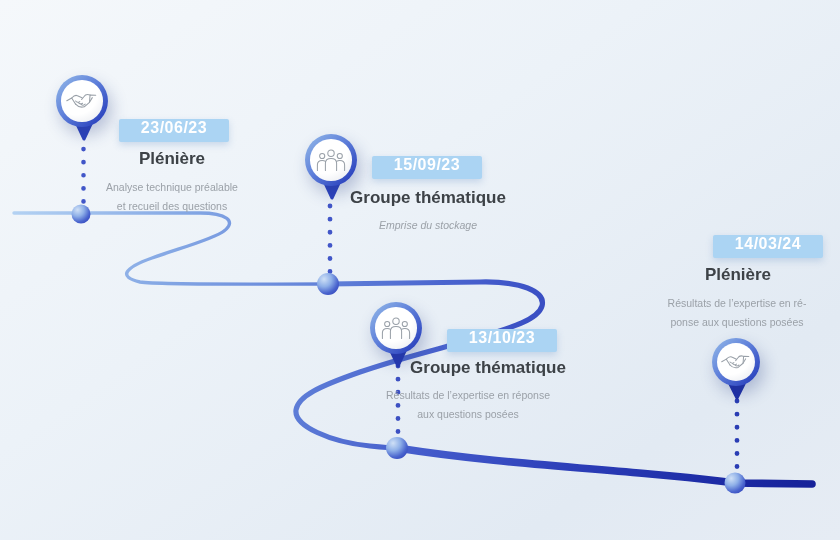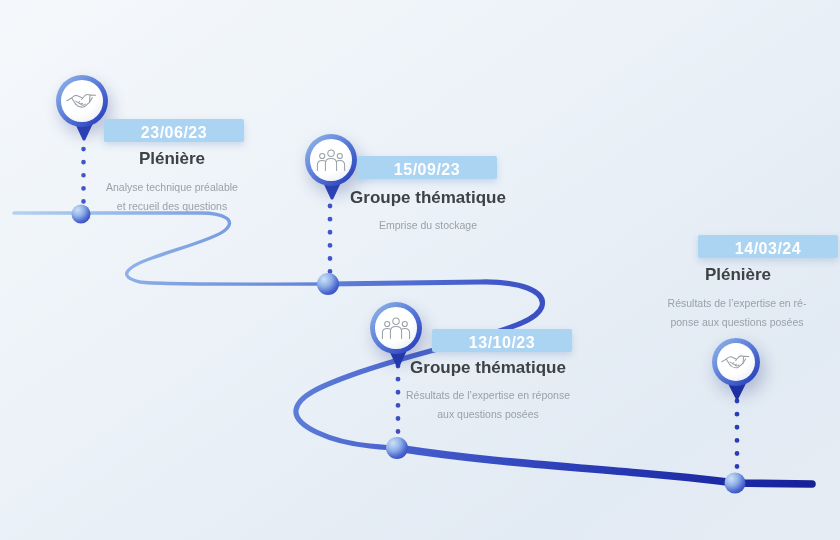--- a/index.html
+++ b/index.html
@@ -25,24 +25,24 @@
   }
   .pin .inner{
     width:80%;height:80%;border-radius:50%;
     background:radial-gradient(circle at 35% 30%,#ffffff 55%,#eef0f4 82%,#e1e4ea 100%);
     display:flex;align-items:center;justify-content:center;
   }
   .pin.d52{width:52px;height:52px;}
   .pin.d48{width:48px;height:48px;}
   
   .badge{
-    position:absolute;width:140px;height:23px;
+    position:absolute;width:110px;height:23px;
     background:#abd4f3;border-radius:2px;
     transform:translateX(-50%);
-    display:flex;align-items:flex-end;justify-content:center;
+    display:flex;align-items:flex-start;justify-content:center;
     box-shadow:0 3px 7px rgba(110,150,200,.30);
   }
   .badge span{color:#ffffff;font-weight:bold;font-size:16px;letter-spacing:.5px;}
   
   .mtitle{
     position:absolute;transform:translateX(-50%);
     font-size:17px;font-weight:bold;color:#3d4247;white-space:nowrap;
   }
   .mdesc{
     position:absolute;transform:translateX(-50%);
@@ -169,27 +169,27 @@
     <span>23/06/23</span>
   </div>
   <div class="mtitle" style="left:172px;top:149px;">Plénière</div>
   <div class="mdesc" style="left:172px;top:178px;">Analyse technique préalable
 et recueil des questions</div>
 
   <div class="badge" style="left:427px;top:156px;">
     <span>15/09/23</span>
   </div>
   <div class="mtitle" style="left:428px;top:188px;">Groupe thématique</div>
-  <div class="mdesc" style="left:428px;top:216px;">Emprise du stockage</div>
+  <div class="mdesc" style="left:428px;top:216px;font-style:italic;">Emprise du stockage</div>
 
   <div class="badge" style="left:502px;top:329px;">
     <span>13/10/23</span>
   </div>
   <div class="mtitle" style="left:488px;top:358px;">Groupe thématique</div>
-  <div class="mdesc" style="left:488px;top:386px;">Résultats de l’expertise en réponse
+  <div class="mdesc" style="left:468px;top:386px;">Résultats de l’expertise en réponse
 aux questions posées</div>
 
   <div class="badge" style="left:768px;top:235px;">
     <span>14/03/24</span>
   </div>
   <div class="mtitle" style="left:738px;top:265px;">Plénière</div>
   <div class="mdesc" style="left:737px;top:294px;">Résultats de l’expertise en ré-
 ponse aux questions posées</div>
 
 </div>

